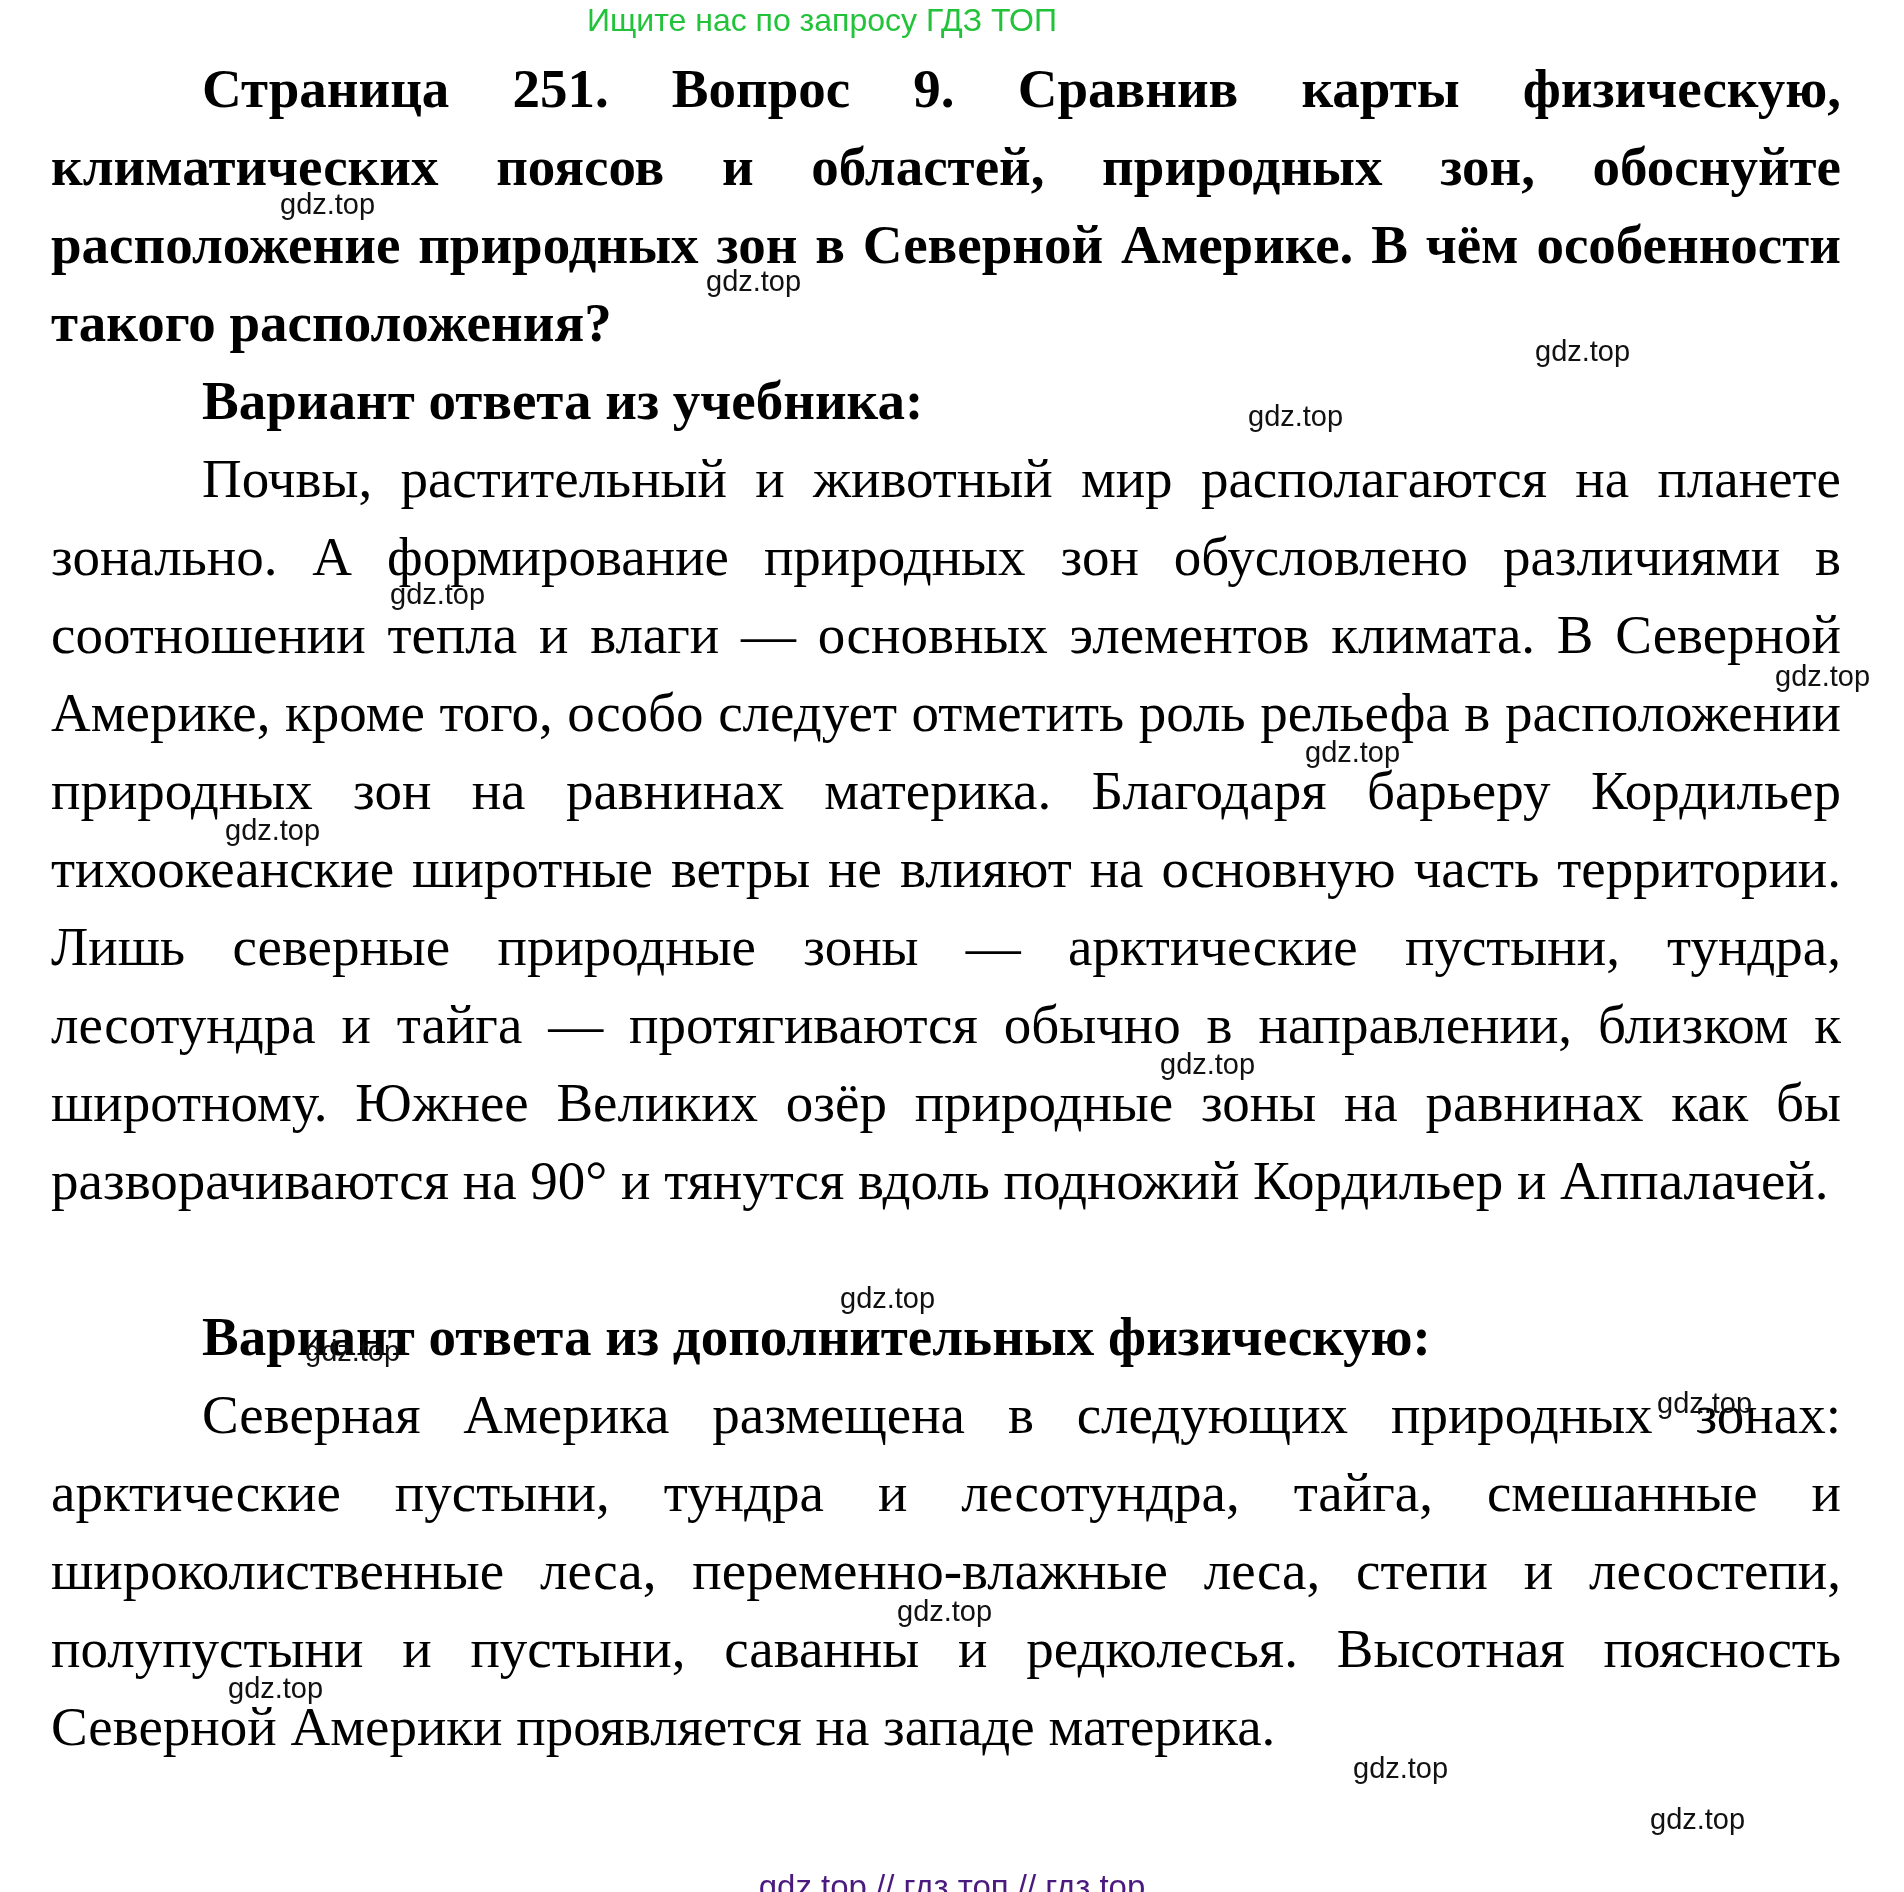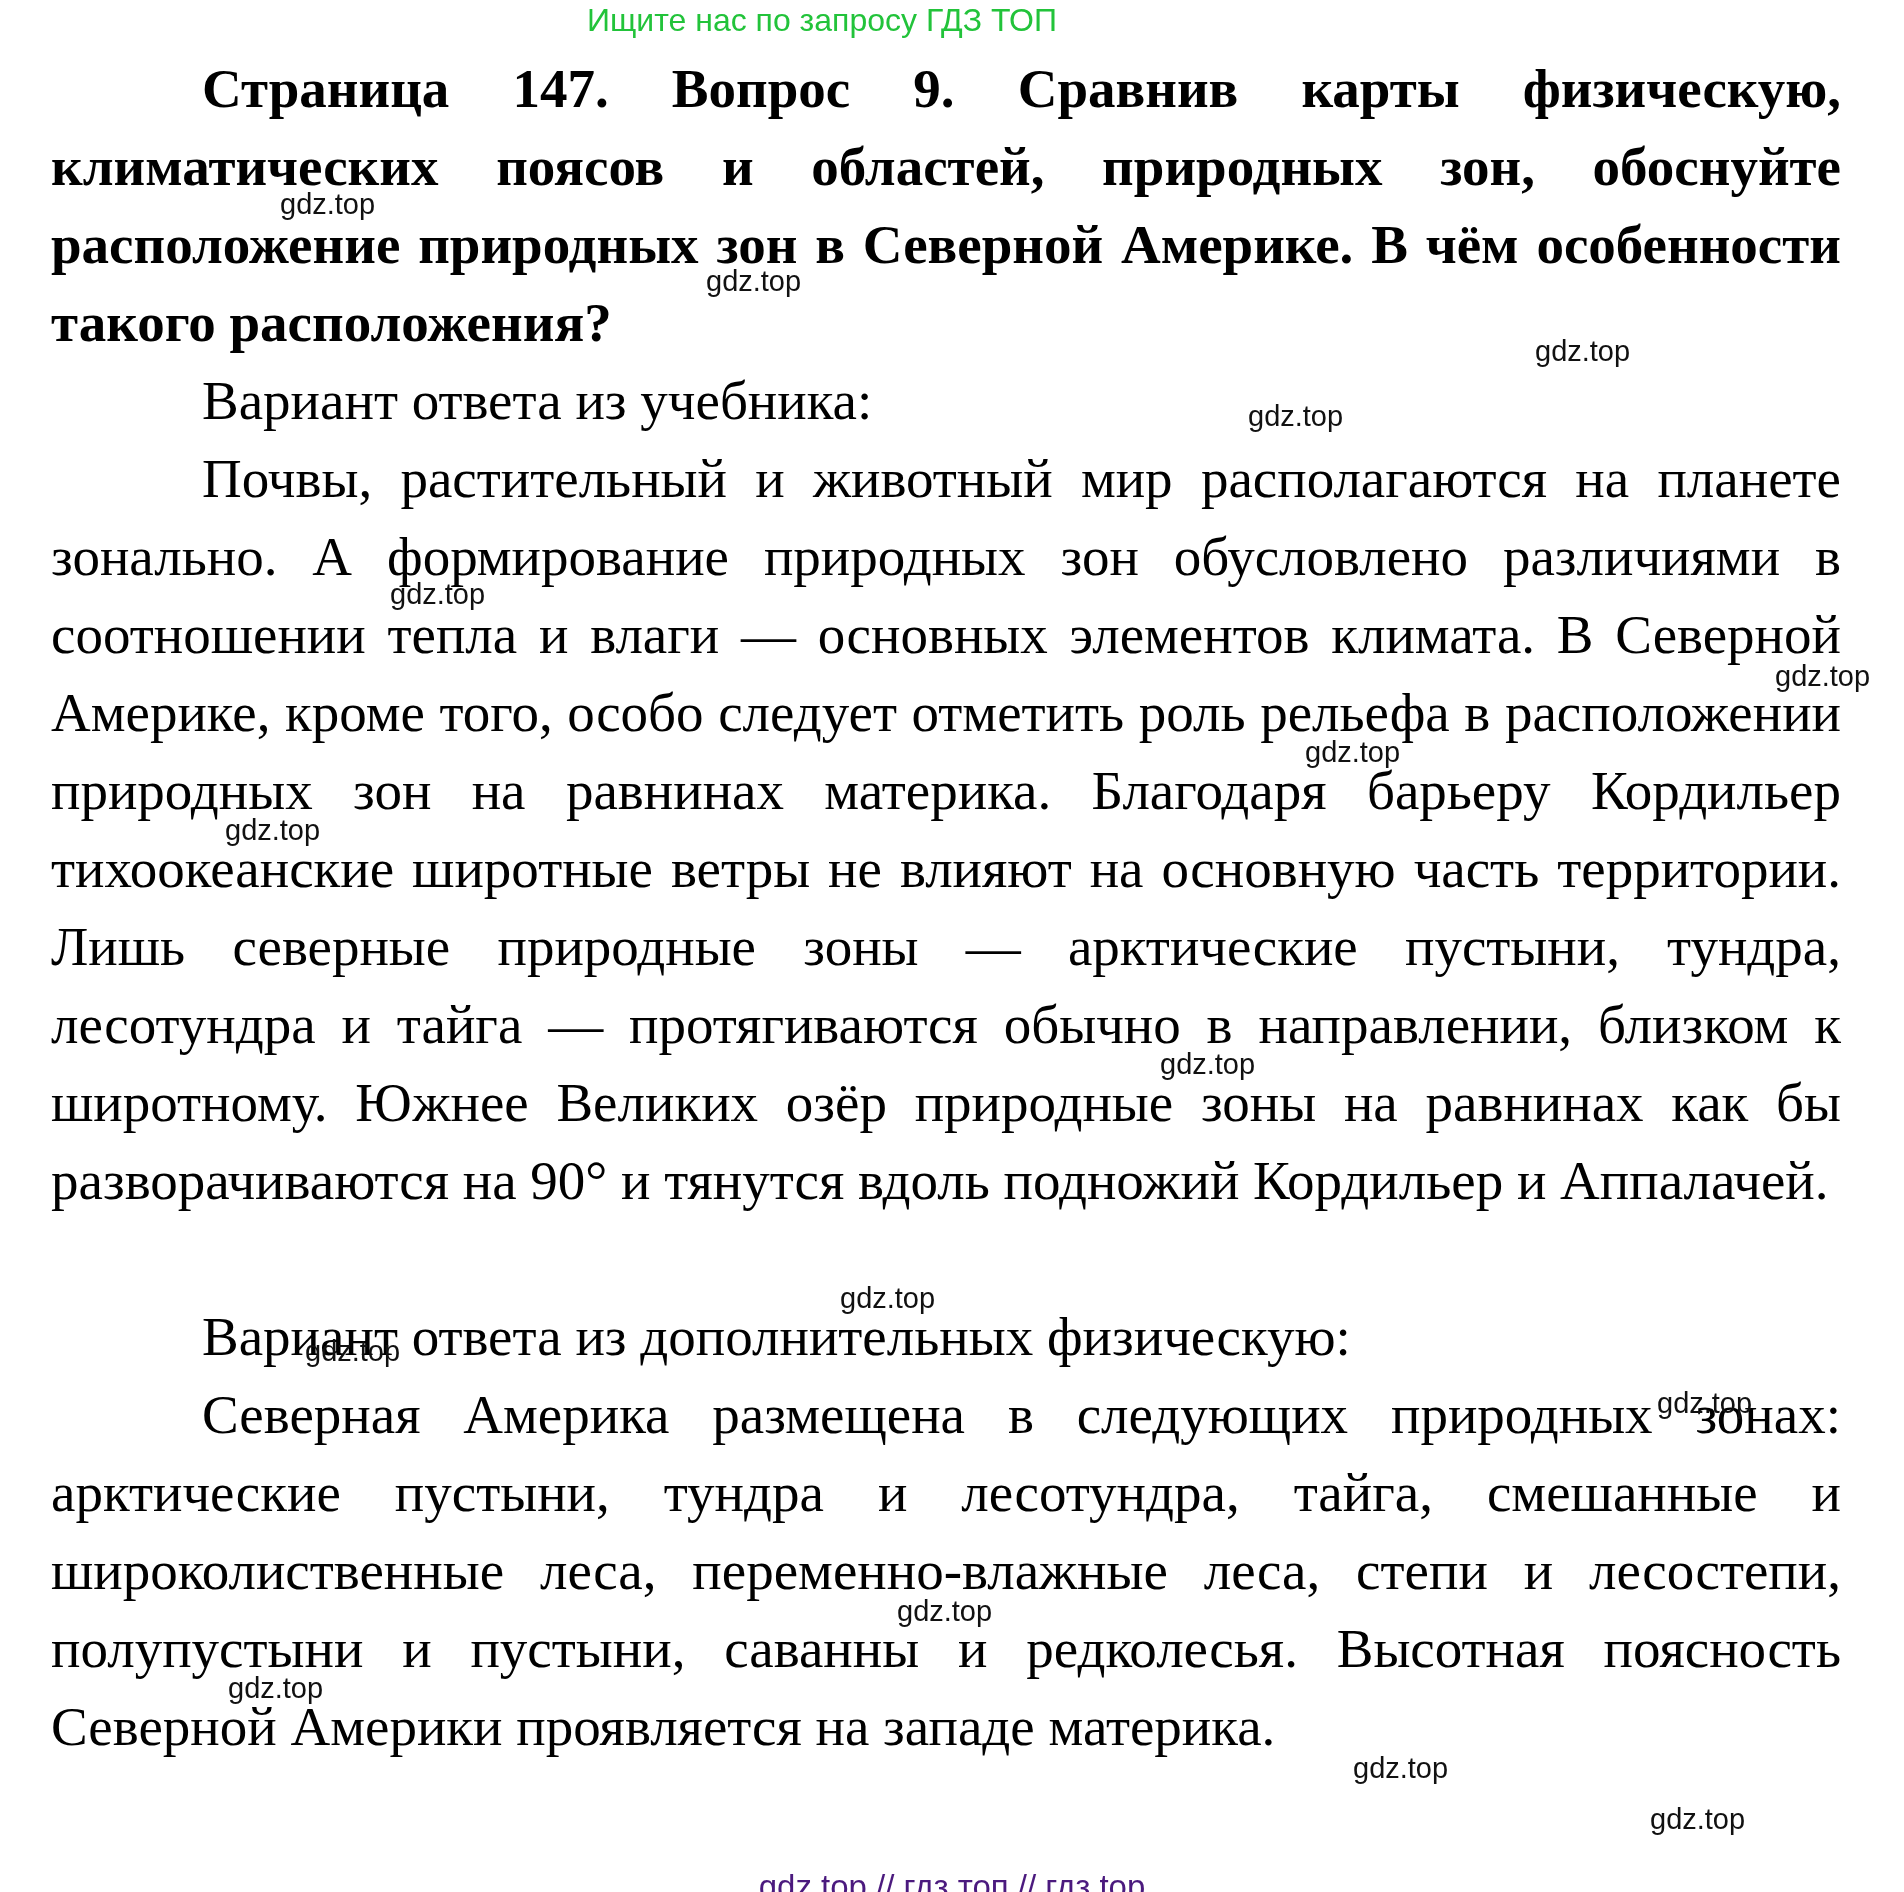--- a/index.html
+++ b/index.html
@@ -3,34 +3,34 @@
 <meta charset="utf-8">
 <style>
   html, body { margin:0; padding:0; background:#ffffff; }
   body { width:1904px; height:1892px; position:relative; overflow:hidden; }
   .top-banner { position:absolute; top:0; left:0; width:1644px; text-align:center;
     font-family:"Liberation Sans", sans-serif; font-size:32px; color:#22c33a; line-height:40px; }
   .doc { position:absolute; left:51px; top:50px; width:1790px;
     font-family:"Liberation Serif", serif; font-size:55px; line-height:78px; color:#000; }
   .doc p { margin:0; text-align:justify; text-align-last:left; }
   .title { font-weight:bold; text-indent:151px; }
-  .subhead { font-weight:normal; text-indent:151px; }
+  .subhead { font-weight:bold; text-indent:151px; }
   .para { text-indent:151px; }
   .gap { height:78px; }
   .wm { position:absolute; font-family:"Liberation Sans", sans-serif; font-size:29px; color:#111;text-align:right; }
   .footer { position:absolute; top:1868px; left:0; width:1904px; text-align:center;
     font-family:"Liberation Sans", sans-serif; font-size:33px; color:#4b1a7e; line-height:30px; top:1872px; }
 </style>
 </head>
 <body>
 
 <div class="top-banner">Ищите нас по запросу ГДЗ ТОП</div>
 
 <div class="doc">
-  <p class="title">Страница 147. Вопрос 9. Сравнив карты физическую, климатических поясов и областей, природных зон, обоснуйте расположение природных зон в Северной Америке. В чём особенности такого расположения?</p>
+  <p class="title">Страница 251. Вопрос 9. Сравнив карты физическую, климатических поясов и областей, природных зон, обоснуйте расположение природных зон в Северной Америке. В чём особенности такого расположения?</p>
   <p class="subhead">Вариант ответа из учебника:</p>
   <p class="para">Почвы, растительный и животный мир располагаются на планете зонально. А формирование природных зон обусловлено различиями в соотношении тепла и влаги — основных элементов климата. В Северной Америке, кроме того, особо следует отметить роль рельефа в расположении природных зон на равнинах материка. Благодаря барьеру Кордильер тихоокеанские широтные ветры не влияют на основную часть территории. Лишь северные природные зоны — арктические пустыни, тундра, лесотундра и тайга — протягиваются обычно в направлении, близком к широтному. Южнее Великих озёр природные зоны на равнинах как бы разворачиваются на 90° и тянутся вдоль подножий Кордильер и Аппалачей.</p>
   <div class="gap"></div>
   <p class="subhead">Вариант ответа из дополнительных физическую:</p>
   <p class="para">Северная Америка размещена в следующих природных зонах: арктические пустыни, тундра и лесотундра, тайга, смешанные и широколиственные леса, переменно-влажные леса, степи и лесостепи, полупустыни и пустыни, саванны и редколесья. Высотная поясность Северной Америки проявляется на западе материка.</p>
 </div>
 
 <span class="wm" style="left:280px;top:188px">gdz.top</span>
 <span class="wm" style="left:706px;top:265px">gdz.top</span>
 <span class="wm" style="left:1535px;top:335px">gdz.top</span>

